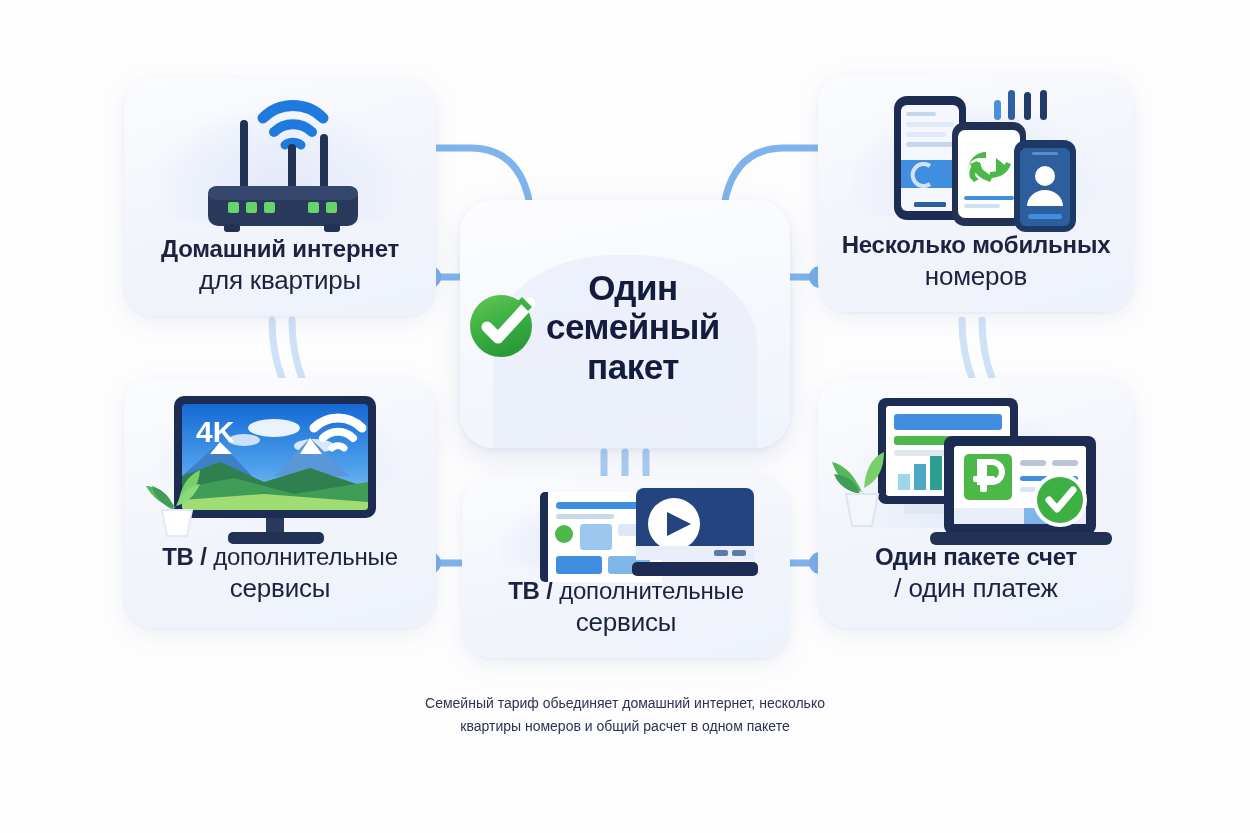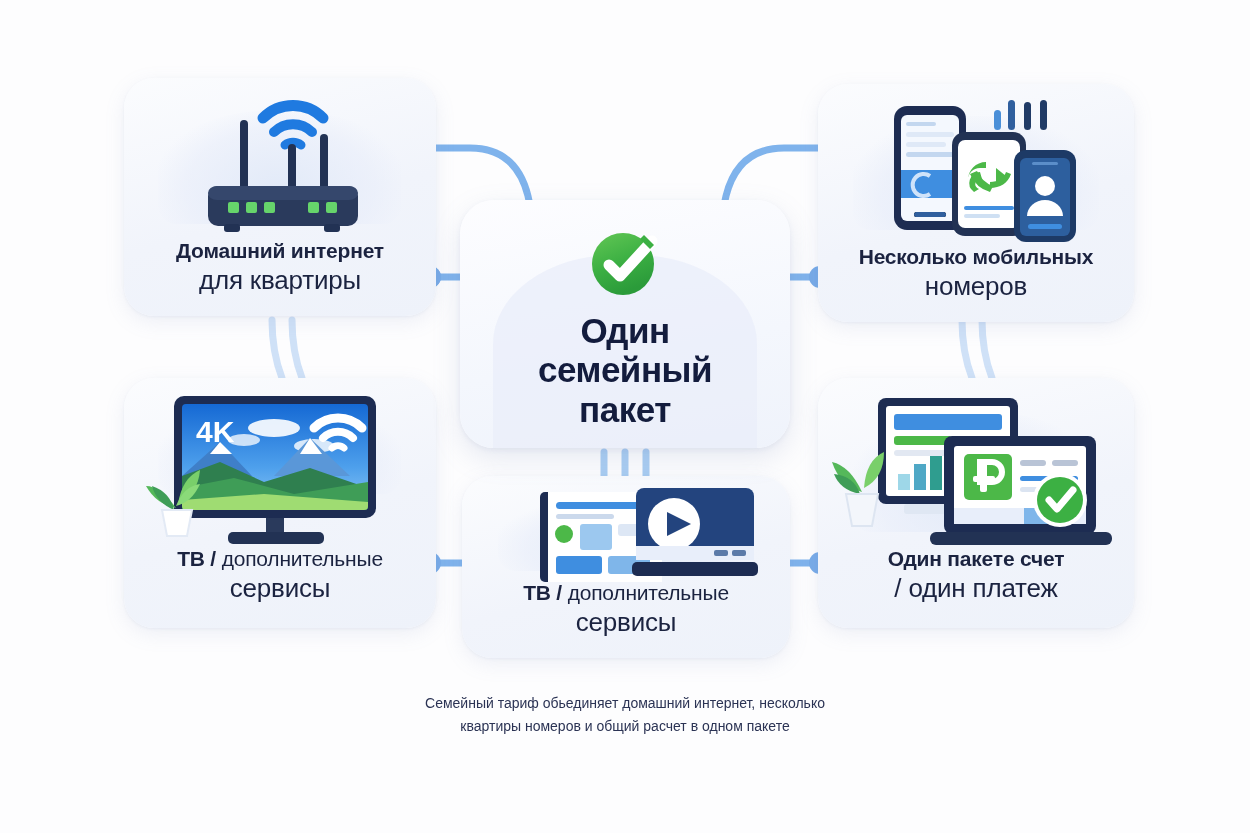--- a/index.html
+++ b/index.html
@@ -46,38 +46,38 @@
     flex: 1 1 auto;
   }
 
   .caption {
     width: 100%;
     text-align: center;
     color: #1b2340;
     line-height: 1.30;
     padding: 0 10px 0 10px;
   }
-  .caption .l1 { display: block; font-weight: bold; font-size: 21px; letter-spacing: -0.2px;}
+  .caption .l1 { display: block; font-weight: bold; font-size: 24px; letter-spacing: -0.2px;}
   .caption .l2 { display: block; font-weight: normal; font-size: 26px; letter-spacing: -0.2px;}
   .caption.mix .l1 { font-weight: bold; }
   .caption.mix .l1 .reg { font-weight: normal; }
 
   
   .halo {
     position: absolute;
     left: 50%; transform: translateX(-50%);
     bottom: 8%;
     width: 78%; height: 72%;
     background: radial-gradient(ellipse at 50% 70%, #e2eaf8 0%, #e9eefaa0 55%, #eef2fa00 75%);
     border-radius: 50% 50% 18px 18px;
   }
 
   
   #card-internet { left:124px;  top:78px;  width:312px; height:238px; }
-  #card-mobile   { left:818px;  top:84px;  width:316px; height:238px; }
+  #card-mobile   { left:818px;  top:74px;  width:316px; height:238px; }
   #card-tv-left  { left:124px;  top:378px; width:312px; height:250px;gap:41px; }
   #card-billing  { left:818px;  top:378px; width:316px; height:250px; }
   #card-tv-mid   { left:462px;  top:476px; width:328px; height:182px; }
   #card-center   { left:460px;  top:200px; width:330px; height:248px; z-index: 5; }
 
   
   #card-center {
     justify-content: center;
     border-radius: 34px;
     background: linear-gradient(170deg,#fdfdff 0%, #f4f7fd 60%, #eff3fb 100%);
@@ -89,21 +89,21 @@
     bottom: 0;
     width: 80%; height: 78%;
     background: #e9eefa;
     border-radius: 46% 46% 0 0;
     opacity: .75;
   }
   #center-inner {
     position: relative;
     z-index: 2;
     display: flex;
-    flex-direction: column;
+    flex-direction: row;
     align-items: center;
     width: 100%;
   }
   #center-title {
     margin-top: 6px;
     font-size: 35px;
     font-weight: bold;
     color: #131c3d;
     line-height: 1.12;
     text-align: center;

